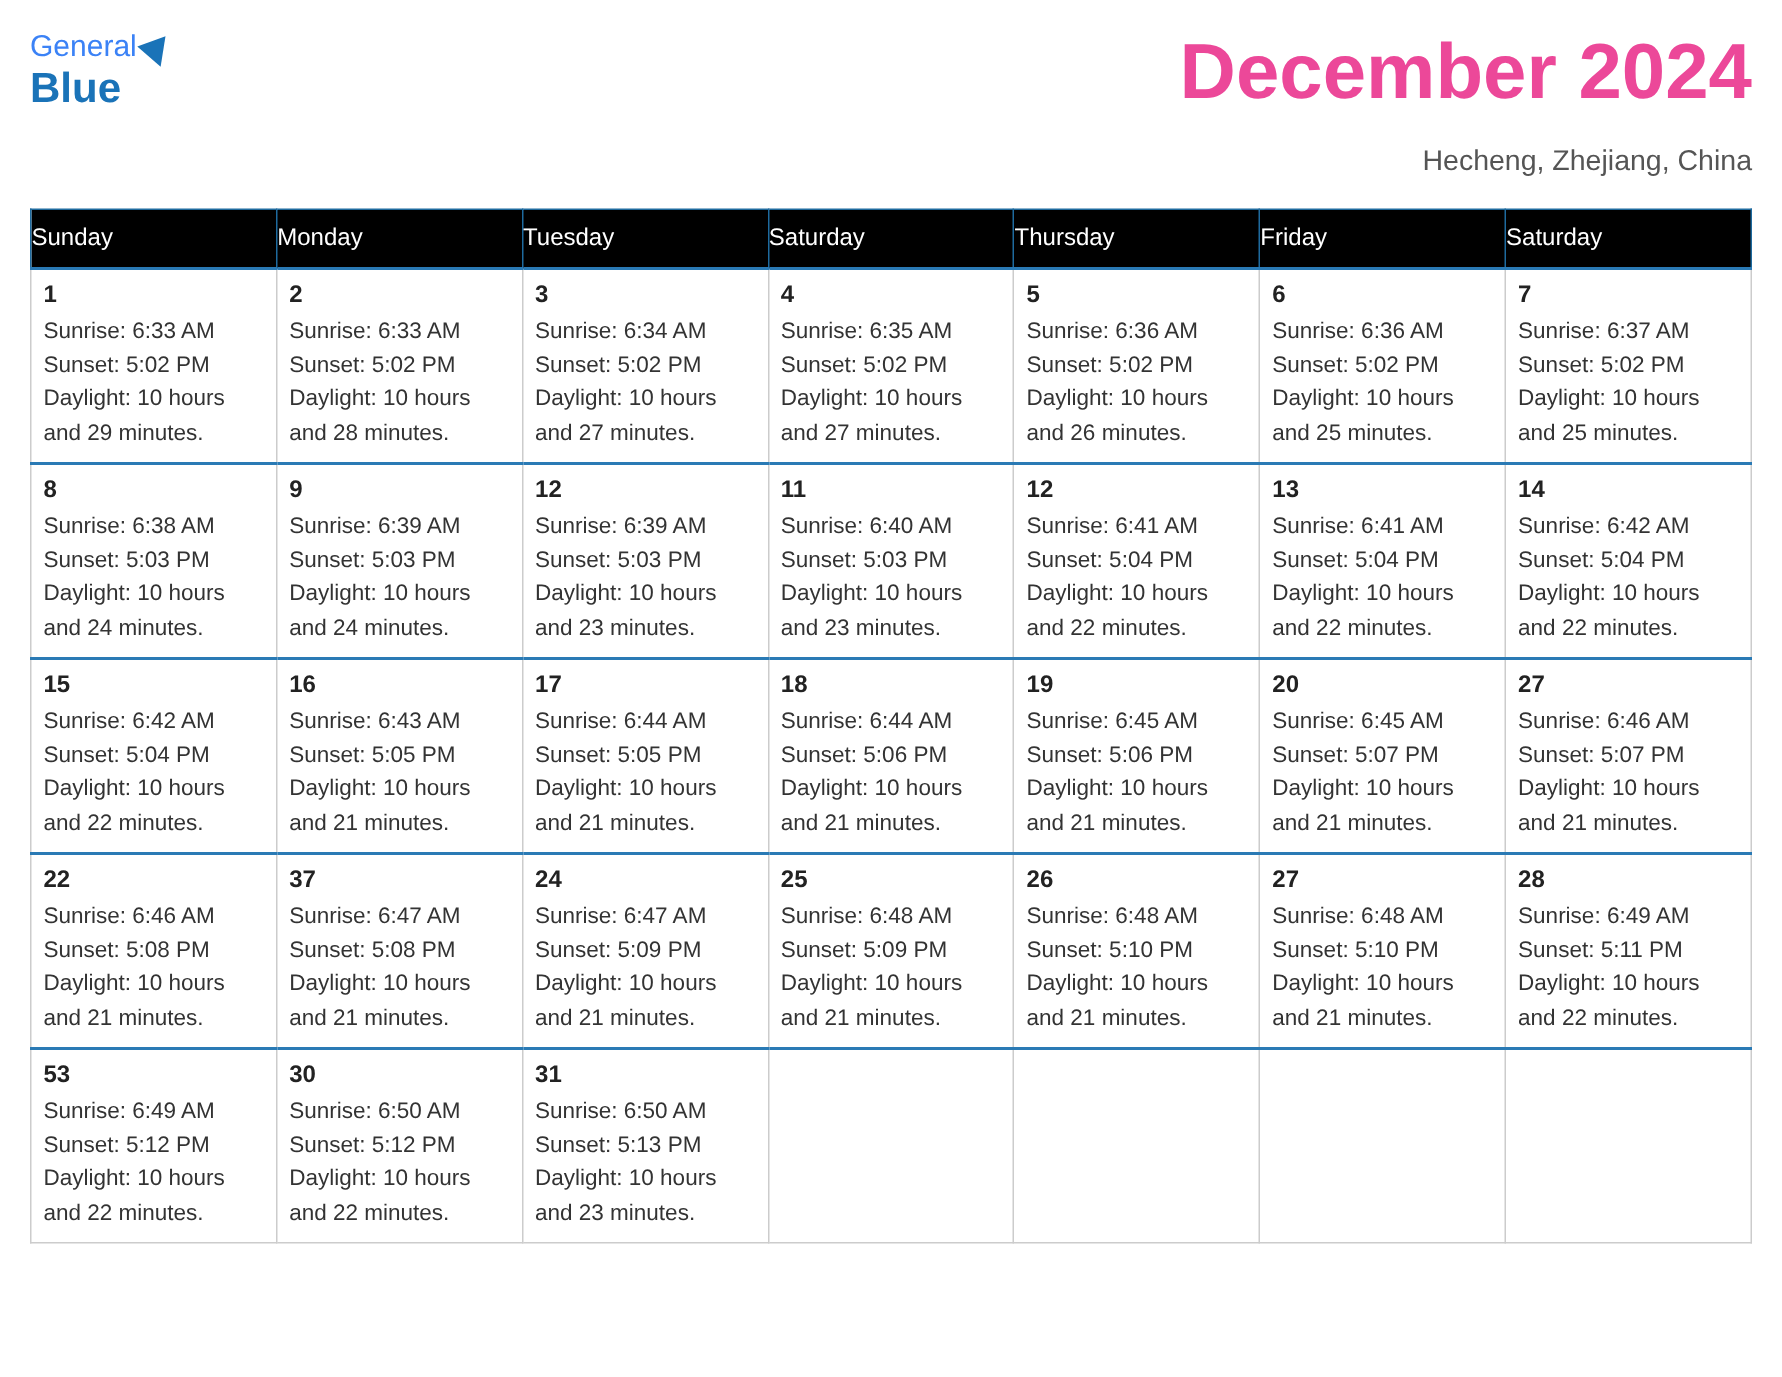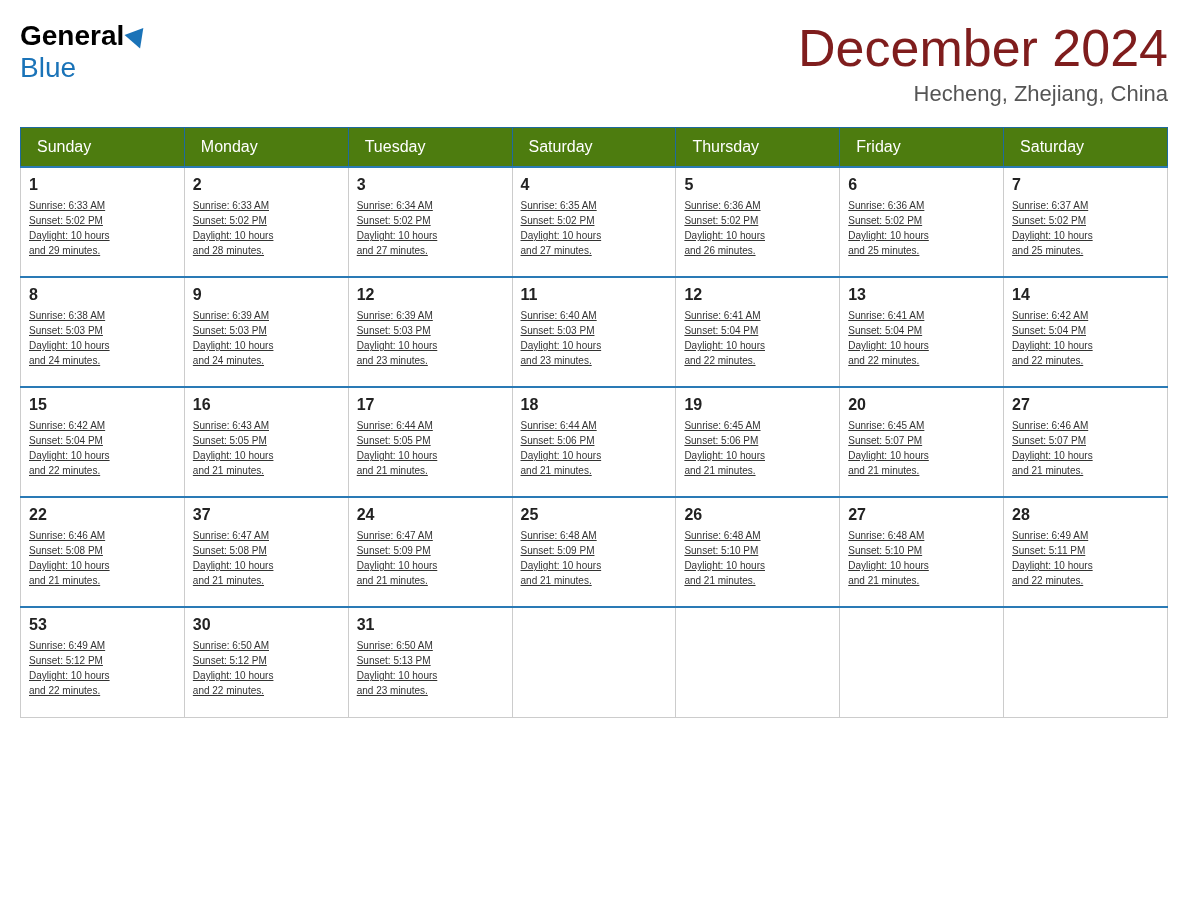--- a/index.html
+++ b/index.html
@@ -19,67 +19,67 @@
     .logo {
       display: flex;
       flex-direction: column;
       align-items: flex-start;
     }
     .logo-text {
       display: flex;
       align-items: center;
     }
     .logo-general {
-      font-size: 28px;
-      font-weight: bold;
-      color: #000000;
+      font-size: 20px;
+      font-weight: normal;
+      color: #3b82f6;
     }
     .logo-blue-part {
       display: flex;
       align-items: center;
     }
     .logo-b {
       font-size: 28px;
-      font-weight: normal;
+      font-weight: bold;
       color: #1a73b8;
     }
     .logo-triangle {
       width: 0;
       height: 0;
       border-left: 10px solid transparent;
       border-right: 10px solid transparent;
       border-top: 18px solid #1a73b8;
       margin: 0 3px;
       transform: rotate(-20deg);
       position: relative;
       top: 4px;
     }
     .title-section {
       text-align: right;
     }
     .month-title {
       font-size: 52px;
-      font-weight: normal;
-      color: #7f1d1d;
+      font-weight: bold;
+      color: #ec4899;
       line-height: 1.1;
     }
     .location {
-      font-size: 22px;
+      font-size: 19px;
       color: #555;
-      margin-top: 4px;
+      margin-top: 20px;
     }
     .calendar-table {
       width: 100%;
       border-collapse: collapse;
       border: 1px solid #aaa;
     }
     .calendar-table th {
-      background-color: #4d7c0f;
+      background-color: #000000;
       color: white;
-      padding: 10px 16px;
+      padding: 10px 0;
       text-align: left;
       font-size: 16px;
       font-weight: normal;
       border: 1px solid #1e6a9e;
     }
     .calendar-table td {
       vertical-align: top;
       padding: 8px;
       border: 1px solid #ccc;
       width: calc(100% / 7);
@@ -89,24 +89,23 @@
       border-top: 2px solid #2a7ab5;
     }
     .day-number {
       font-size: 16px;
       font-weight: bold;
       color: #222;
       display: block;
       margin-bottom: 4px;
     }
     .day-info {
-      font-size: 10px;
+      font-size: 15px;
       color: #333;
       line-height: 1.5;
-      text-decoration: underline;
     }
     .empty-cell {
       background: #fff;
     }
   </style>
 </head>
 <body>
 
 <div class="header">
   <div class="logo">

